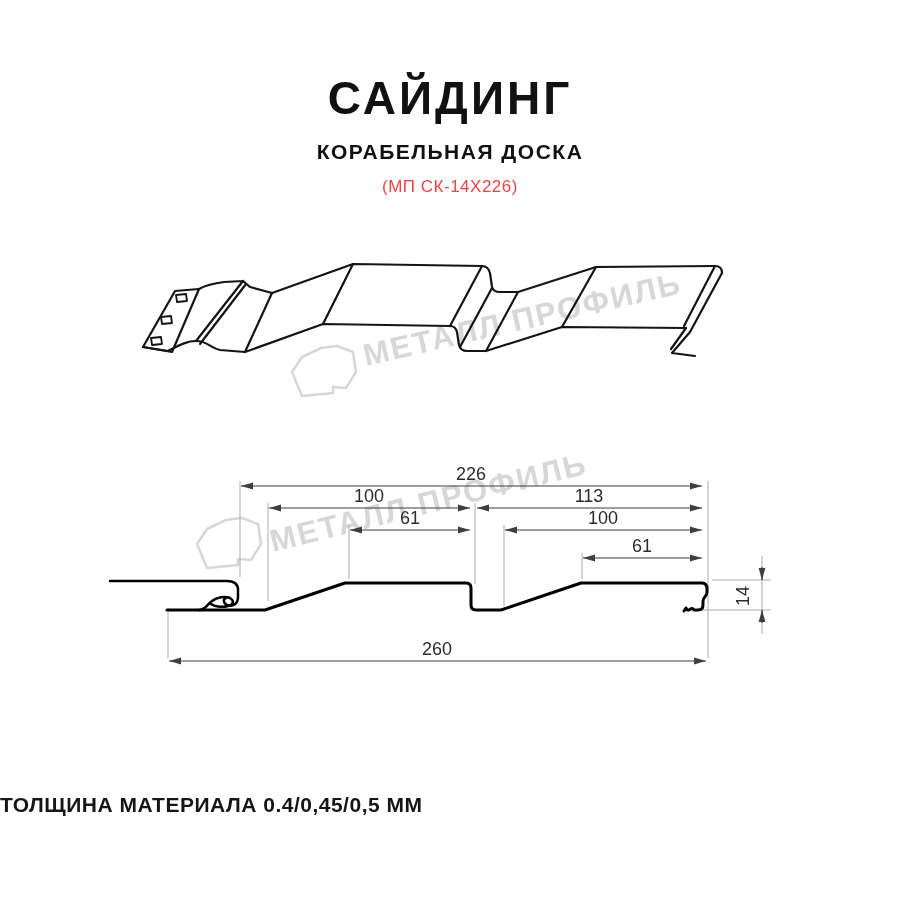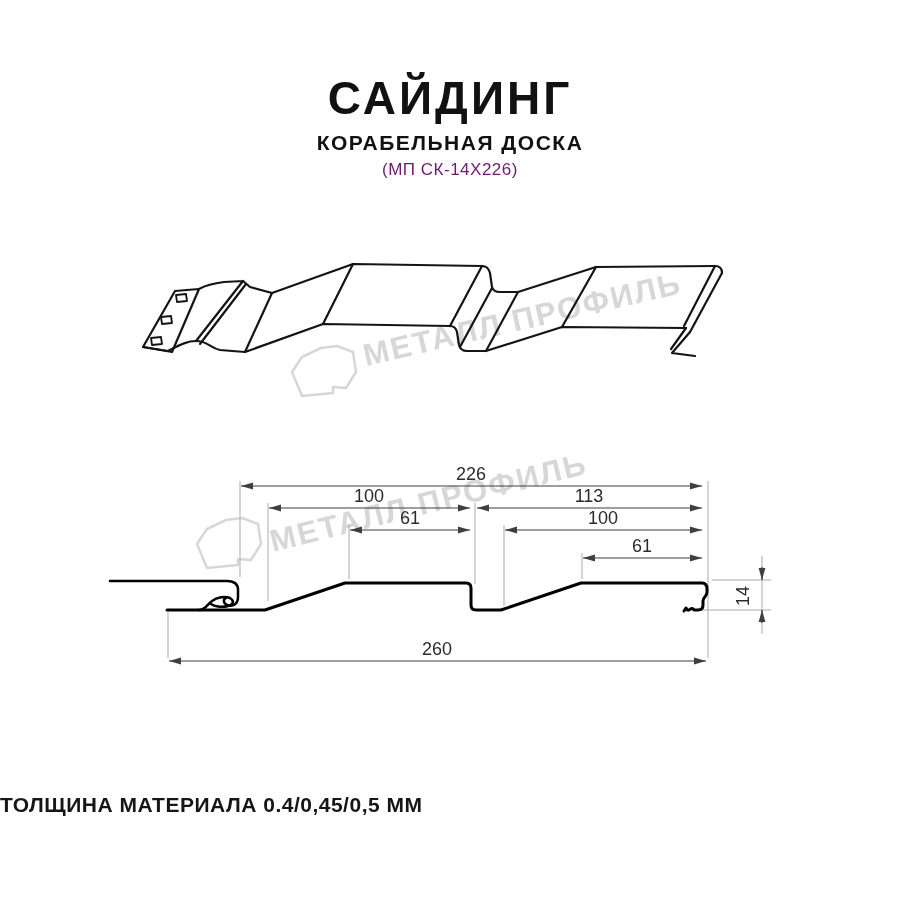--- a/index.html
+++ b/index.html
@@ -2,22 +2,22 @@
 <html><head>
 <meta charset="utf-8">
 <style>
   html,body{margin:0;padding:0;background:#ffffff;}
   .canvas{
     position:relative;width:900px;height:900px;background:#ffffff;overflow:hidden;
     font-family:"Liberation Sans", sans-serif;
   }
   .hdr{position:absolute;top:74px;left:0;width:900px;text-align:center;color:#111;}
   .hdr .title{font-size:46px;font-weight:800;letter-spacing:3px;line-height:1.05;}
-  .hdr .subtitle{font-size:21px;font-weight:700;letter-spacing:1.5px;margin-top:9px;}
-  .hdr .code{font-size:17px;font-weight:500;letter-spacing:.5px;margin-top:5px;color:#701a75;}
+  .hdr .subtitle{font-size:21px;font-weight:700;letter-spacing:1.5px;margin-top:18px;}
+  .hdr .code{font-size:17px;font-weight:500;letter-spacing:.5px;margin-top:13px;color:#ef4444;}
   .ftr{position:absolute;top:793px;left:0;width:900px;text-align:left;
        font-size:21px;font-weight:600;letter-spacing:.5px;color:#161616;}
   svg{position:absolute;top:0;left:0;}
   .wm-text{font-size:31px;font-weight:700;letter-spacing:2px;fill:#d7d7d7;}
   .dim-label{font-size:18px;fill:#2b2b2b;}
 </style>
 </head>
 <body>
 
 <div class="canvas">

